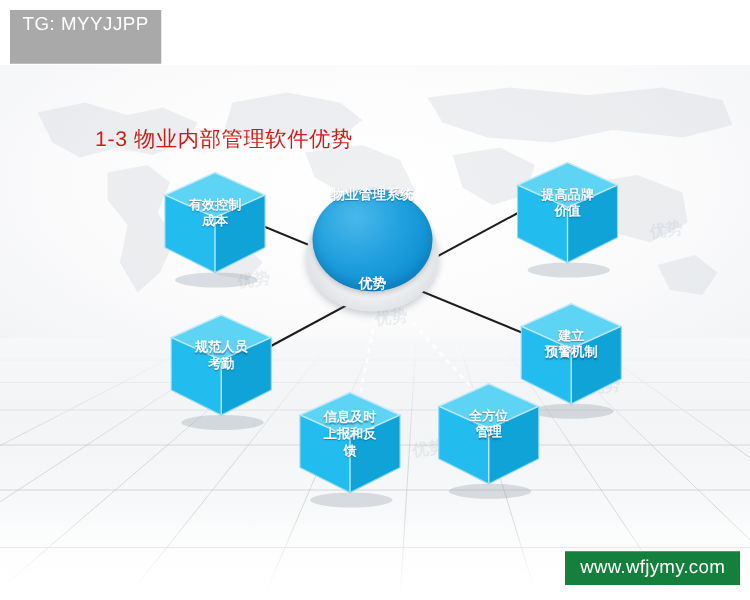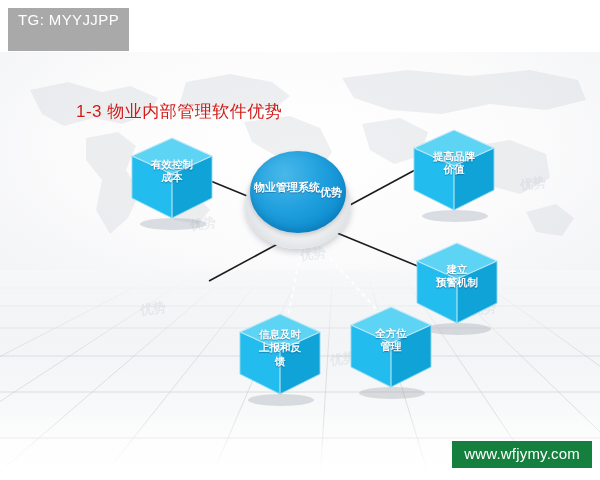--- a/index.html
+++ b/index.html
@@ -95,23 +95,23 @@
     box-shadow: 0 3px 6px rgba(90,100,110,0.30);
   }
   .hub-disc {
     position: absolute;
     left: 7px; top: 2px;
     width: 96px; height: 82px;
     border-radius: 50%;
     background: radial-gradient(ellipse at 36% 28%, #49b8ea 0%, #1f9fdd 45%, #0f8ed1 78%, #0b7fc0 100%);
     box-shadow: inset 0 -4px 8px rgba(8,90,140,0.35), 0 2px 4px rgba(0,0,0,0.18);
     display: flex;
-    flex-direction: row;
+    flex-direction: column;
     align-items: center;
-    justify-content: center;
+    justify-content: space-between;
   }
   .hub-disc .hub-l1 {
     font-size: 11px;
     font-weight: bold;
     color: #ffffff;
     line-height: 1;
     margin-bottom: 9px;
     white-space: nowrap;
     text-shadow: 0 1px 1px rgba(0,60,100,0.45);
   }
@@ -284,20 +284,33 @@
       <polygon points="6,20 46,38 46,82 6,62" fill="#22bdee"></polygon>
       <polygon points="86,20 86,62 46,82 46,38" fill="#0fa3d8"></polygon>
       <polyline points="46,2 86,20 46,38 6,20 46,2" fill="none" stroke="#bfe9f8" stroke-width="1.1"></polyline>
       <line x1="46" y1="38" x2="46" y2="82" stroke="#bfe9f8" stroke-width="1.1"></line>
       <polyline points="6,20 6,62 46,82 86,62 86,20" fill="none" stroke="#8fd9f2" stroke-width="0.9"></polyline>
     </svg>
     <div class="cube-label">提高品牌
 价值</div>
   </div>
 
+  <div class="cube" style="left:131px;top:250px">
+    <svg width="92" height="96" viewBox="0 0 92 96">
+      <ellipse cx="47" cy="88" rx="33" ry="6" fill="#9aa3ab" opacity="0.35"></ellipse>
+      <polygon points="46,2 86,20 46,38 6,20" fill="#5ed4f5"></polygon>
+      <polygon points="6,20 46,38 46,82 6,62" fill="#22bdee"></polygon>
+      <polygon points="86,20 86,62 46,82 46,38" fill="#0fa3d8"></polygon>
+      <polyline points="46,2 86,20 46,38 6,20 46,2" fill="none" stroke="#bfe9f8" stroke-width="1.1"></polyline>
+      <line x1="46" y1="38" x2="46" y2="82" stroke="#bfe9f8" stroke-width="1.1"></line>
+      <polyline points="6,20 6,62 46,82 86,62 86,20" fill="none" stroke="#8fd9f2" stroke-width="0.9"></polyline>
+    </svg>
+    <div class="cube-label">规范人员
+考勤</div>
+  </div>
 
   <div class="cube" style="left:411px;top:241px">
     <svg width="92" height="96" viewBox="0 0 92 96">
       <ellipse cx="47" cy="88" rx="33" ry="6" fill="#9aa3ab" opacity="0.35"></ellipse>
       <polygon points="46,2 86,20 46,38 6,20" fill="#5ed4f5"></polygon>
       <polygon points="6,20 46,38 46,82 6,62" fill="#22bdee"></polygon>
       <polygon points="86,20 86,62 46,82 46,38" fill="#0fa3d8"></polygon>
       <polyline points="46,2 86,20 46,38 6,20 46,2" fill="none" stroke="#bfe9f8" stroke-width="1.1"></polyline>
       <line x1="46" y1="38" x2="46" y2="82" stroke="#bfe9f8" stroke-width="1.1"></line>
       <polyline points="6,20 6,62 46,82 86,62 86,20" fill="none" stroke="#8fd9f2" stroke-width="0.9"></polyline>

